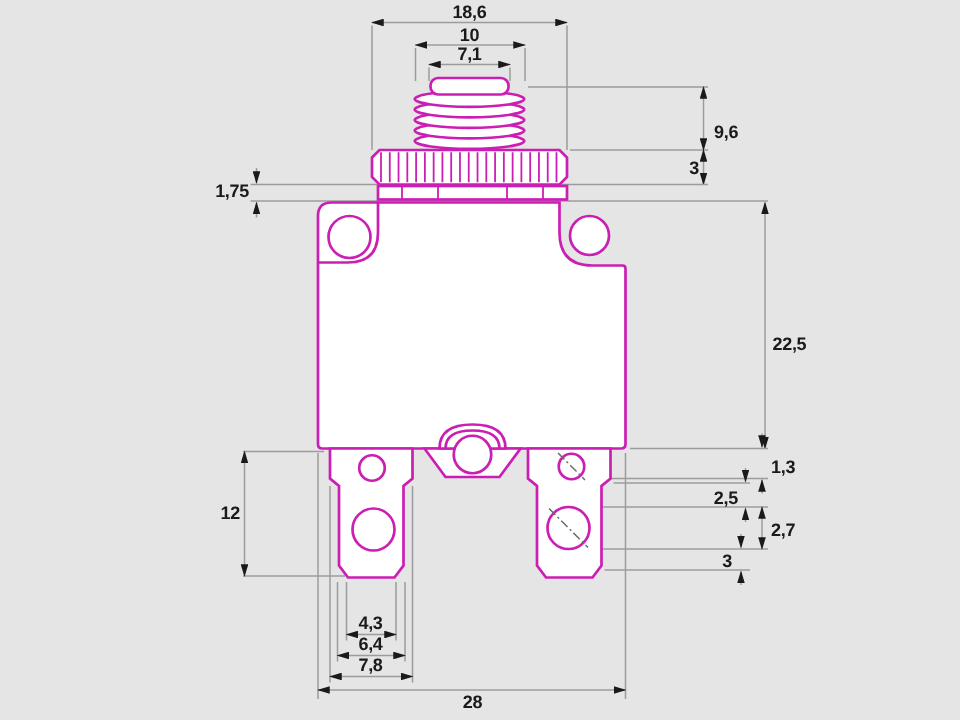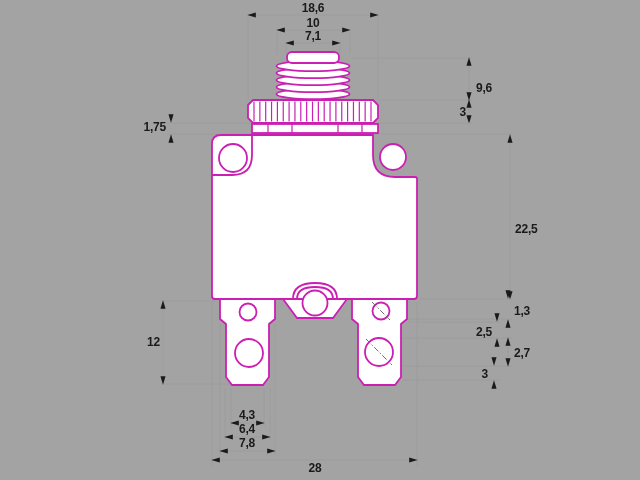--- a/index.html
+++ b/index.html
@@ -1,16 +1,16 @@
 <!DOCTYPE html>
 <html><head>
 <meta charset="utf-8">
 <style>
   html,body{margin:0;padding:0;background:#ffffff;}
-  #stage{position:relative;width:640px;height:480px;background:#a3a3a3;overflow:hidden;}
+  #stage{position:relative;width:640px;height:480px;background:#e5e5e5;overflow:hidden;}
   svg{position:absolute;left:0;top:0;}
   .dim-txt{font-family:"Liberation Sans","DejaVu Sans",sans-serif;font-size:12px;font-weight:700;fill:#1a1a1a;letter-spacing:-0.2px;}
   .gline{stroke:#9c9c9c;stroke-width:1;fill:none;}
   .part{stroke:#cb1fb3;stroke-width:1.8;fill:#ffffff;}
   .partline{stroke:#cb1fb3;stroke-width:1.8;fill:none;}
   .thin{stroke:#cb1fb3;stroke-width:1.2;fill:none;}
   .axis{stroke:#6e6e6e;stroke-width:1;fill:none;stroke-dasharray:6 2 1.5 2;}
 </style>
 </head>
 <body>

